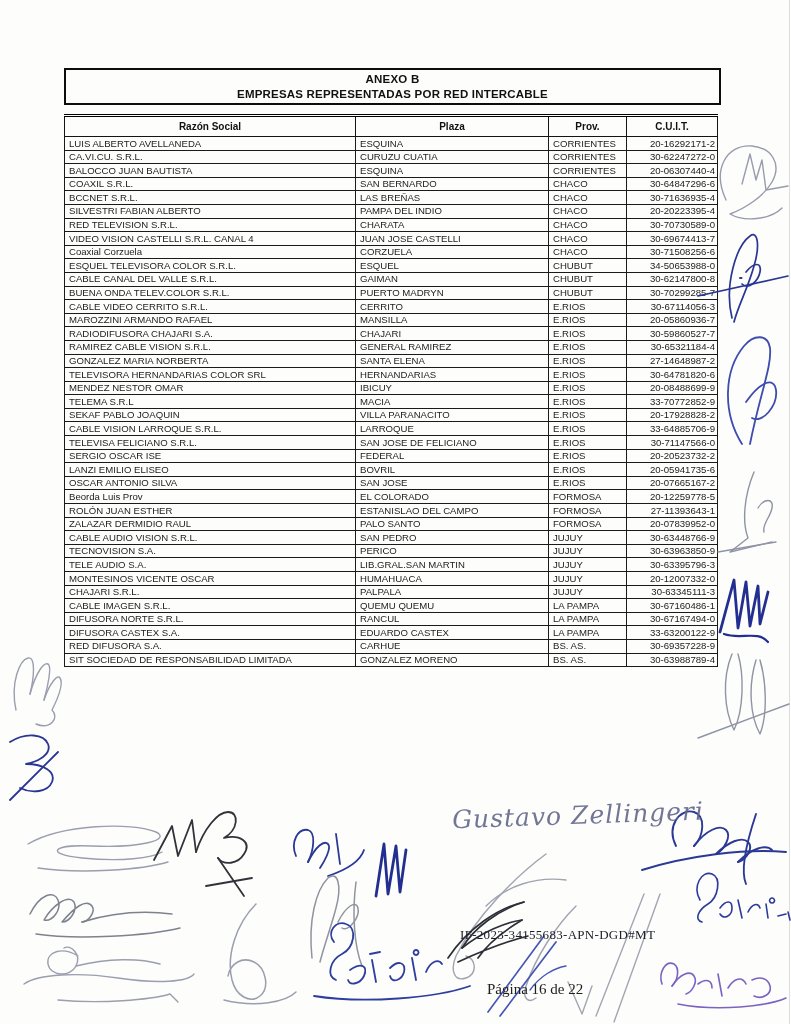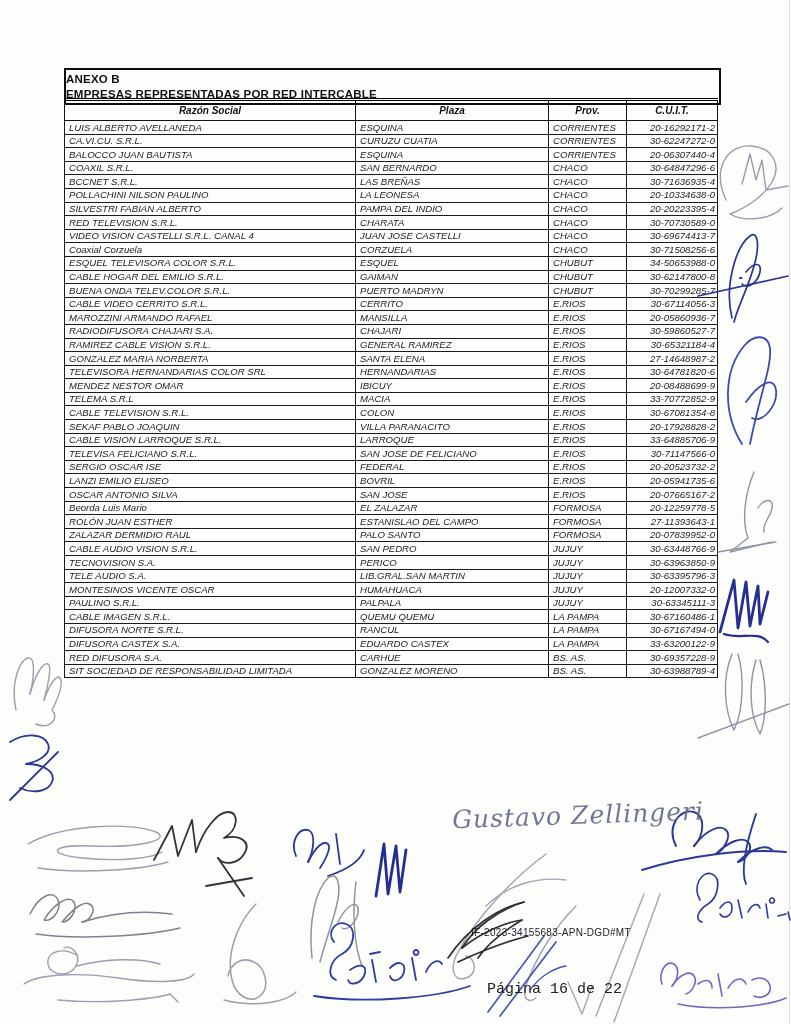--- a/index.html
+++ b/index.html
@@ -11,32 +11,32 @@
     font-family:"Liberation Sans",sans-serif;
     color:#1a1a1a;
     margin:0 auto;
   }
   .edge-right{position:absolute;right:1px;top:0;width:1px;height:100%;background:#c4c4cc;opacity:.55;}
 
   
   .title-box{
     position:absolute;left:64px;top:68px;width:653px;height:31px;
     border:2px solid #0d0d0d;
-    text-align:left;
+    text-align:center;
     padding-top:2px;
     box-sizing:content-box;
   }
   .title-box .t1,.title-box .t2{
     font-weight:bold;font-size:11.5px;line-height:15px;letter-spacing:.2px;color:#111;
   }
 
   
   table.companies{
-    position:absolute;left:64px;top:98px;width:653px;
-    border-collapse:collapse;table-layout:fixed;font-style:italic;
+    position:absolute;left:64px;top:114px;width:653px;
+    border-collapse:collapse;table-layout:fixed;
   }
   table.companies th{
     border:1px solid #141414;
     border-top:3px double #000;
     font-size:10px;font-weight:bold;text-align:center;
     height:17px;padding:1px 2px;color:#111;
   }
   table.companies td{
     border:1px solid #1a1a1a;
     font-size:9.6px;line-height:1;
@@ -49,27 +49,27 @@
   .sig{position:absolute;pointer-events:none;}
   .sig path{fill:none;stroke-linecap:round;stroke-linejoin:round;}
 
   .hand-name{
     position:absolute;left:452px;top:800px;width:300px;
     font-family:"DejaVu Serif",serif;font-style:italic;
     font-size:25px;color:#63688a;letter-spacing:1px;
     transform:rotate(-2deg);opacity:.9;white-space:nowrap;
   }
   .footer-ref{
-    position:absolute;left:471px;top:927px;
-    font-family:Liberation Sans, sans-serif;font-size:10px;color:#20202c;
+    position:absolute;left:460px;top:927px;
+    font-family:Liberation Serif, serif;font-size:13px;color:#20202c;
     letter-spacing:.3px;white-space:nowrap;
   }
   .footer-page{
     position:absolute;left:487px;top:981px;
-    font-family:Liberation Mono, monospace;font-size:15px;color:#20201e;
+    font-family:Liberation Serif, serif;font-size:15px;color:#20201e;
     white-space:nowrap;
   }
 </style>
 </head>
 <body>
 
 <div class="page">
   <div class="edge-right"></div>
 
   <div class="title-box">
@@ -124,26 +124,20 @@
 
 
         <tr>
           <td class="c-razon">BCCNET S.R.L.</td>
           <td class="c-plaza">LAS BREÑAS</td>
           <td class="c-prov">CHACO</td>
           <td class="c-cuit">30-71636935-4</td>
         </tr>
 
 
-        <tr>
-          <td class="c-razon">POLLACHINI NILSON PAULINO</td>
-          <td class="c-plaza">LA LEONESA</td>
-          <td class="c-prov">CHACO</td>
-          <td class="c-cuit">20-10334638-0</td>
-        </tr>
 
         <tr>
           <td class="c-razon">SILVESTRI FABIAN  ALBERTO</td>
           <td class="c-plaza">PAMPA DEL INDIO</td>
           <td class="c-prov">CHACO</td>
           <td class="c-cuit">20-20223395-4</td>
         </tr>
 
         <tr>
           <td class="c-razon">RED TELEVISION S.R.L.</td>
@@ -167,21 +161,21 @@
         </tr>
 
         <tr>
           <td class="c-razon">ESQUEL TELEVISORA COLOR S.R.L.</td>
           <td class="c-plaza">ESQUEL</td>
           <td class="c-prov">CHUBUT</td>
           <td class="c-cuit">34-50653988-0</td>
         </tr>
 
         <tr>
-          <td class="c-razon">CABLE HOGAR DEL EMILIO S.R.L.</td>
+          <td class="c-razon">CABLE CANAL DEL VALLE S.R.L.</td>
           <td class="c-plaza">GAIMAN</td>
           <td class="c-prov">CHUBUT</td>
           <td class="c-cuit">30-62147800-8</td>
         </tr>
 
         <tr>
           <td class="c-razon">BUENA ONDA TELEV.COLOR S.R.L.</td>
           <td class="c-plaza">PUERTO MADRYN</td>
           <td class="c-prov">CHUBUT</td>
           <td class="c-cuit">30-70299285-7</td>
@@ -236,26 +230,20 @@
           <td class="c-cuit">20-08488699-9</td>
         </tr>
 
         <tr>
           <td class="c-razon">TELEMA S.R.L</td>
           <td class="c-plaza">MACIA</td>
           <td class="c-prov">E.RIOS</td>
           <td class="c-cuit">33-70772852-9</td>
         </tr>
 
-        <tr>
-          <td class="c-razon">CABLE TELEVISION S.R.L.</td>
-          <td class="c-plaza">COLON</td>
-          <td class="c-prov">E.RIOS</td>
-          <td class="c-cuit">30-67081354-8</td>
-        </tr>
 
         <tr>
           <td class="c-razon">SEKAF PABLO JOAQUIN</td>
           <td class="c-plaza">VILLA PARANACITO</td>
           <td class="c-prov">E.RIOS</td>
           <td class="c-cuit">20-17928828-2</td>
         </tr>
 
         <tr>
           <td class="c-razon">CABLE VISION LARROQUE S.R.L.</td>
@@ -286,22 +274,22 @@
         </tr>
 
         <tr>
           <td class="c-razon">OSCAR ANTONIO SILVA</td>
           <td class="c-plaza">SAN JOSE</td>
           <td class="c-prov">E.RIOS</td>
           <td class="c-cuit">20-07665167-2</td>
         </tr>
 
         <tr>
-          <td class="c-razon">Beorda Luis Mario</td>
-          <td class="c-plaza">EL ZALAZAR</td>
+          <td class="c-razon">Beorda Luis Prov</td>
+          <td class="c-plaza">EL COLORADO</td>
           <td class="c-prov">FORMOSA</td>
           <td class="c-cuit">20-12259778-5</td>
         </tr>
 
         <tr>
           <td class="c-razon">ROLÓN JUAN ESTHER</td>
           <td class="c-plaza">ESTANISLAO DEL CAMPO</td>
           <td class="c-prov">FORMOSA</td>
           <td class="c-cuit">27-11393643-1</td>
         </tr>
@@ -335,21 +323,21 @@
         </tr>
 
         <tr>
           <td class="c-razon">MONTESINOS VICENTE OSCAR</td>
           <td class="c-plaza">HUMAHUACA</td>
           <td class="c-prov">JUJUY</td>
           <td class="c-cuit">20-12007332-0</td>
         </tr>
 
         <tr>
-          <td class="c-razon">PAULINO S.R.L.</td>
+          <td class="c-razon">CHAJARI S.R.L.</td>
           <td class="c-plaza">PALPALA</td>
           <td class="c-prov">JUJUY</td>
           <td class="c-cuit">30-63345111-3</td>
         </tr>
 
 
         <tr>
           <td class="c-razon">CABLE IMAGEN S.R.L.</td>
           <td class="c-plaza">QUEMU QUEMU</td>
           <td class="c-prov">LA PAMPA</td>

